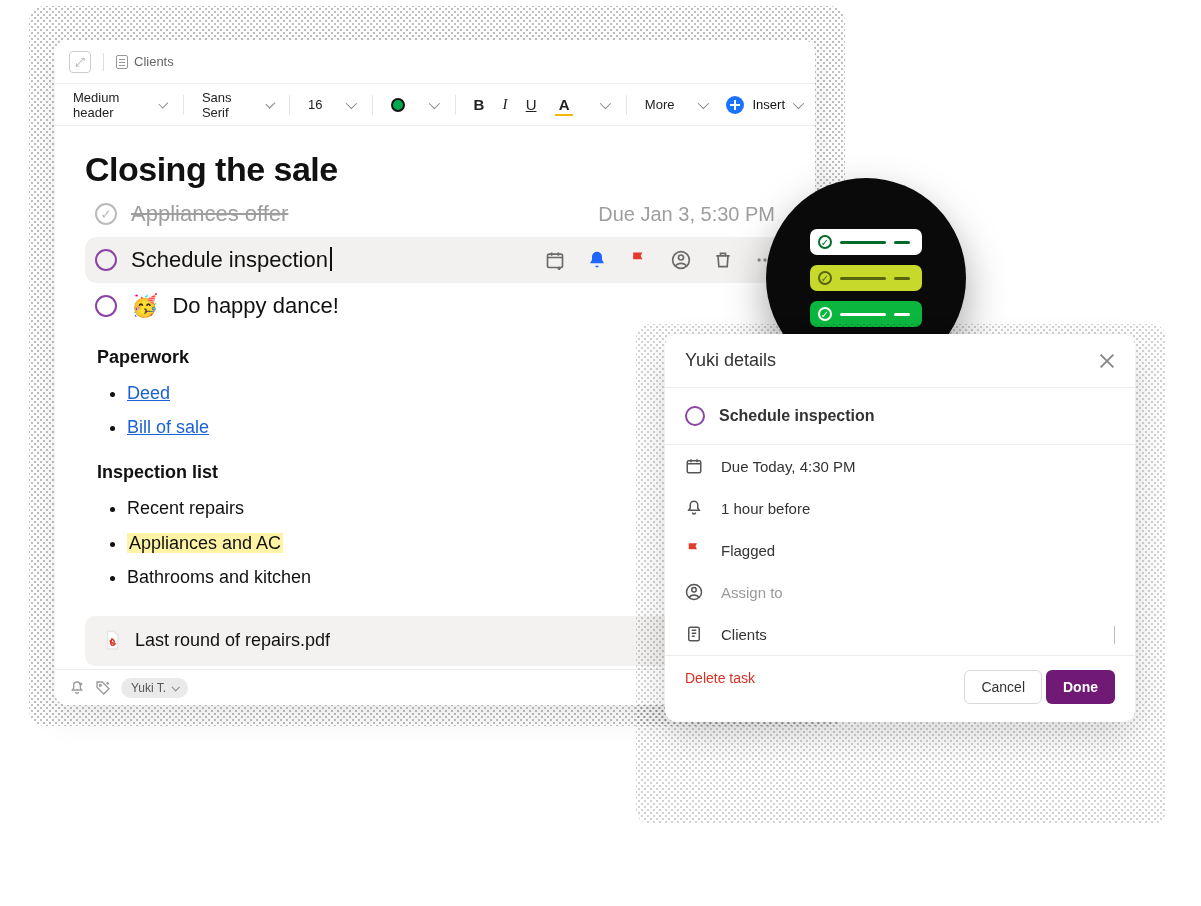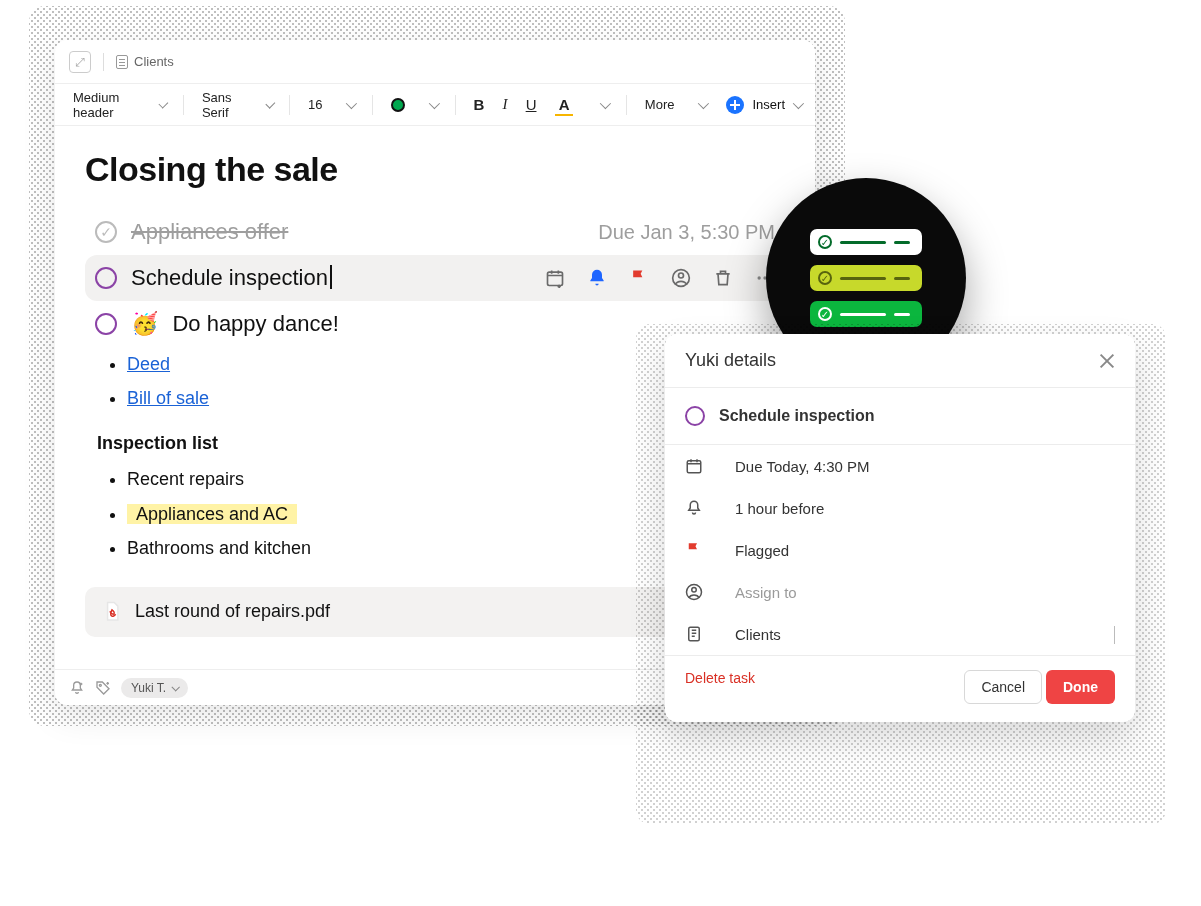--- a/index.html
+++ b/index.html
@@ -39,42 +39,42 @@
   .fmt-btn.fontcol::after { content:""; position:absolute; left:3px; right:3px; bottom:-1px; height:2px; background:#f7b500; }
   .spacer { flex:1; }
   .insert { display:flex; align-items:center; gap:8px; color:#111; cursor:pointer; }
   .insert .plus { width:18px; height:18px; border-radius:50%; background:#1a73ff; position:relative; }
   .insert .plus::before, .insert .plus::after { content:""; position:absolute; background:#fff; }
   .insert .plus::before { left:4px; right:4px; top:8px; height:2px; }
   .insert .plus::after  { top:4px; bottom:4px; left:8px; width:2px; }
 
   
   .docbody { padding: 24px 30px 0 30px; position:relative; }
-  .title { font-size:34px; font-weight:600; letter-spacing:-.5px; margin-bottom:20px; }
+  .title { font-size:34px; font-weight:600; letter-spacing:-.5px; margin-bottom:2px; }
 
   .task { display:flex; align-items:center; gap:14px; padding:10px 10px; font-size:22px; border-radius:10px; }
   .task .circle { width:22px; height:22px; border:2px solid #8b43a6; border-radius:50%; flex-shrink:0; }
   .task.completed .circle { border-color:#bbb; position:relative; }
   .task.completed .circle::after { content:"✓"; position:absolute; inset:0; display:flex; align-items:center; justify-content:center; font-size:14px; color:#bbb; }
   .task.completed .label { text-decoration: line-through; color:#9e9e9e; }
   .task .due { margin-left:auto; font-size:20px; color:#9e9e9e; }
   .task.active { background:#f2f1f0; border-radius:12px; }
   .task.active .label::after { content:""; display:inline-block; width:2px; height:24px; background:#111; vertical-align:-4px; margin-left:2px; animation:blink 1s step-end infinite; }
   @keyframes blink { 50% { opacity:0; } }
 
   .task-actions { margin-left:auto; display:flex; align-items:center; gap:22px; color:#5a5a5a; }
   .ic { width:20px; height:20px; display:inline-flex; align-items:center; justify-content:center; }
   .ic svg { width:100%; height:100%; }
 
   .emoji { font-size:22px; }
 
   .section-h { font-size:18px; font-weight:600; margin:18px 0 8px 12px; }
   .bullets { list-style: disc; padding-left:42px; font-size:18px; line-height:1.9; }
   .bullets a { color:#1a62d6; text-decoration:underline; }
-  .hl { background:#fff3a6; padding:0 9px; }
+  .hl { background:#fff3a6; padding:0 2px; }
 
   .attachment { margin-top:22px; background:#f3f2f1; border-radius:10px; padding:14px 18px; display:flex; align-items:center; gap:14px; font-size:18px; }
   .pdf-ic { width:18px; height:22px; position:relative; }
   .pdf-ic svg { width:100%; height:100%; }
 
   
   .statusbar { position:absolute; left:0; right:0; bottom:0; height:36px; border-top:1px solid #eee; display:flex; align-items:center; padding:0 14px; gap:10px; font-size:12px; color:#808080; }
   .chip { background:#ebeaea; border-radius:12px; padding:3px 10px; display:flex; align-items:center; gap:6px; color:#555; }
   .tiny-chev { width:6px; height:6px; border-right:1.5px solid #888; border-bottom:1.5px solid #888; transform: rotate(45deg) translateY(-1px); }
 
@@ -103,35 +103,35 @@
   .panel-head .ttl { font-size:18px; font-weight:500; }
   .close-x { width:16px; height:16px; position:relative; cursor:pointer; color:#888; }
   .close-x::before, .close-x::after { content:""; position:absolute; left:7px; top:-1px; width:2px; height:18px; background:currentColor; }
   .close-x::before { transform:rotate(45deg); } .close-x::after { transform:rotate(-45deg); }
   .panel .divider { height:1px; background:#ececec; }
 
   .panel-task { display:flex; align-items:center; gap:14px; padding:18px 20px; }
   .panel-task .circle { width:20px; height:20px; border:2px solid #8b43a6; border-radius:50%; }
   .panel-task .name { font-size:16px; font-weight:600; }
 
-  .meta-row { display:flex; align-items:center; gap:32px; padding:12px 20px; }
+  .meta-row { display:flex; align-items:center; gap:18px; padding:12px 20px; }
   .meta-row .micon { width:18px; height:18px; color:#555; }
   .meta-row .mtext { font-size:15px; }
   .meta-row .mtext.muted { color:#9a9a9a; }
   .meta-row.sub { padding-top:0; }
   .meta-row.sub .micon { visibility:hidden; }
   .meta-row .go { margin-left:auto; color:#bbb; }
   .go-chev { width:8px; height:8px; border-right:1.5px solid currentColor; border-bottom:1.5px solid currentColor; transform: rotate(-45deg); }
 
   .panel-foot { display:flex; align-items:flex-start; padding:14px 20px 18px; gap:4px; }
   .panel-foot .del { color:#d93025; cursor:pointer; font-size:14px; }
   .panel-foot .sp { flex:1; }
   .btn { border-radius:6px; padding:8px 16px; font-size:14px; cursor:pointer; border:1px solid transparent; }
   .btn.secondary { background:#fff; border-color:#d8d8d8; color:#333; }
-  .btn.primary { background:#ef4444; color:#fff; font-weight:600; }
+  .btn.primary { background:#701a75; color:#fff; font-weight:600; }
 
 </style>
 </head>
 <body>
 
 <div class="doc-shadow"></div>
 
 <div class="doc-card">
 
   <div class="appbar">
@@ -235,20 +235,21 @@
         </span>
       </span>
     </div>
 
     <div class="task">
       <span class="circle"></span>
       <span class="emoji">🥳</span>
       <span class="label">Do happy dance!</span>
     </div>
 
+    <div class="section-h">Paperwork</div>
     <ul class="bullets">
       <li><a href="#">Deed</a></li>
       <li><a href="#">Bill of sale</a></li>
     </ul>
 
     <div class="section-h">Inspection list</div>
     <ul class="bullets">
       <li><span>Recent repairs</span></li>
       <li><span class="hl">Appliances and AC</span></li>
       <li><span>Bathrooms and kitchen</span></li>

